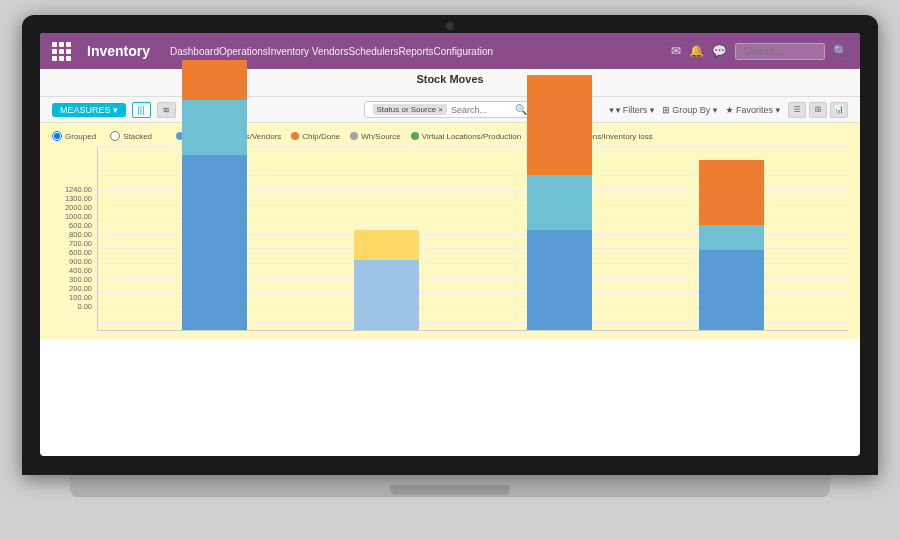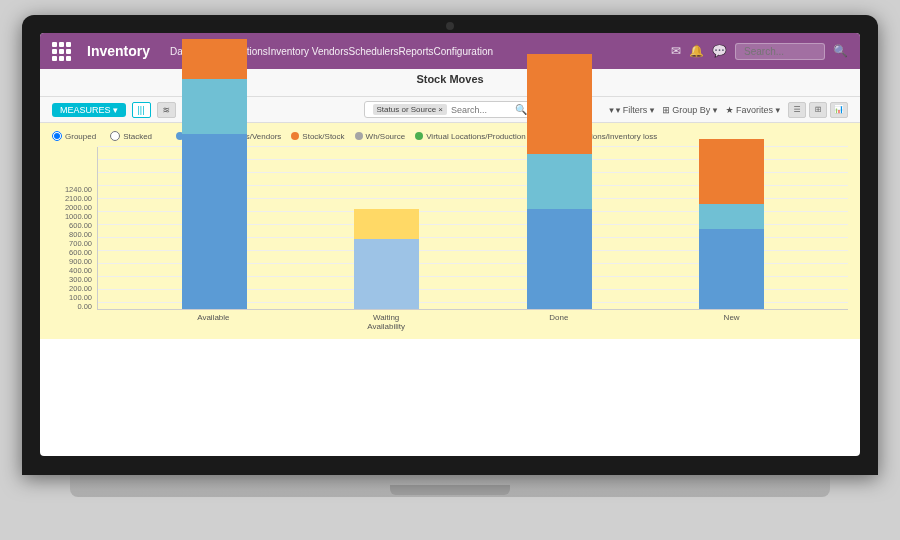--- a/index.html
+++ b/index.html
@@ -471,42 +471,42 @@
             <input type="radio" name="chart-type" style=""> 
               <span>Stacked</span>
           </div>
           <div style="margin-left:10px;display:flex;gap:10px;align-items:center;">
             <div class="legend-item">
               <div class="legend-dot" style="background:#5B9BD5;"></div>
               <span>Partner Locations/Vendors</span>
             </div>
             <div class="legend-item">
               <div class="legend-dot" style="background:#ED7D31;"></div>
-              <span>Stock/Stock</span>
+              <span>Chip/Done</span>
             </div>
             <div class="legend-item">
               <div class="legend-dot" style="background:#A5A5A5;"></div>
               <span>Wh/Source</span>
             </div>
             <div class="legend-item">
               <div class="legend-dot" style="background:#4CAF50;"></div>
               <span>Virtual Locations/Production</span>
             </div>
             <div class="legend-item">
               <div class="legend-dot" style="background:#FFC107;"></div>
               <span>Virtual Locations/Inventory loss</span>
             </div>
           </div>
         </div>
 
         <div class="chart-container">
 
           <div class="y-axis">
             <span class="y-label">1240.00</span>
-            <span class="y-label">2100.00</span>
+            <span class="y-label">1300.00</span>
             <span class="y-label">2000.00</span>
             <span class="y-label">1000.00</span>
             <span class="y-label">600.00</span>
             <span class="y-label">800.00</span>
             <span class="y-label">700.00</span>
             <span class="y-label">600.00</span>
             <span class="y-label">900.00</span>
             <span class="y-label">400.00</span>
             <span class="y-label">300.00</span>
             <span class="y-label">200.00</span>
@@ -561,26 +561,20 @@
                   <div class="bar-stack">
                     <div class="bar-segment" style="height:80px;background:#5B9BD5;"></div>
                     <div class="bar-segment" style="height:25px;background:#70C0D4;"></div>
                     <div class="bar-segment" style="height:65px;background:#ED7D31;"></div>
                   </div>
                 </div>
 
               </div>
             </div>
 
-            <div class="x-labels">
-              <span class="x-label">Available</span>
-              <span class="x-label">Waiting Availability</span>
-              <span class="x-label">Done</span>
-              <span class="x-label">New</span>
-            </div>
           </div>
         </div>
       </div>
 
     </div>
   </div>
   <div class="laptop-base">
     <div class="laptop-notch"></div>
   </div>
 </div>

